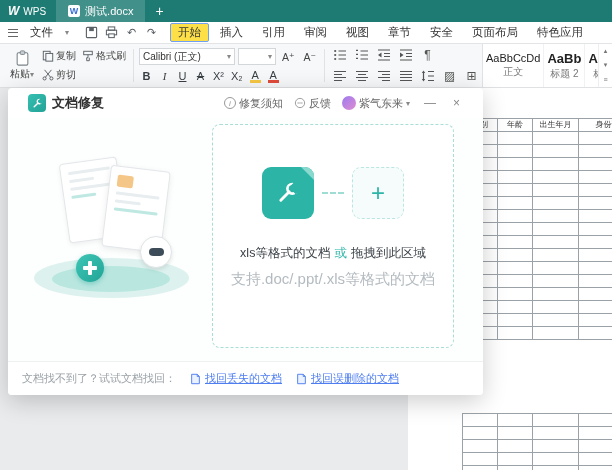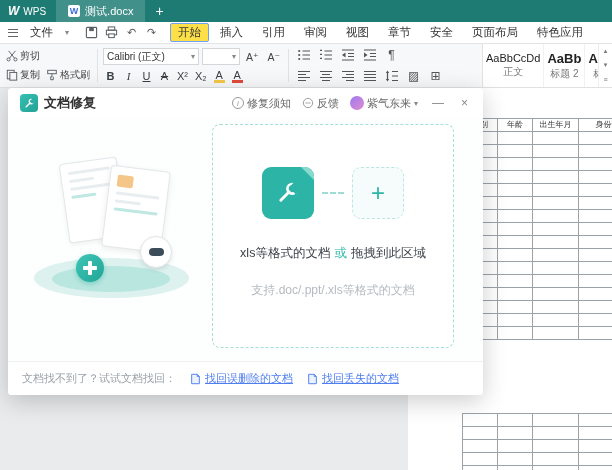--- a/index.html
+++ b/index.html
@@ -69,21 +69,21 @@
   .workspace { position:absolute; top:88px; left:0; right:0; bottom:0; background:#e9ebec; }
   .page { position:absolute; left:408px; top:0; width:204px; height:382px; background:#fff; overflow:hidden; }
   .dtable { position:absolute; left:54px; width:184px; border-left:1px solid #9aa1a7; border-top:1px solid #9aa1a7; }
   .t1 { top:30px; }
   .t2 { top:325px; }
   .thead,.trow { display:grid; grid-template-columns:35px 35px 46px 66px; height:13px; }
   .th,.td { border-right:1px solid #9aa1a7; border-bottom:1px solid #9aa1a7; font-size:8px; line-height:12px; text-align:center; color:#333; overflow:hidden; }
 
   
   .dialog { position:absolute; left:8px; top:0; width:475px; height:307px; background:#fff; border-radius:4px; box-shadow:0 6px 24px rgba(0,0,0,.20); z-index:5; display:flex; flex-direction:column; }
-  .dlg-header { height:30px; display:flex; align-items:center; padding:0 12px; gap:6px; }
+  .dlg-header { height:30px; display:flex; align-items:center; padding:0 20px; gap:6px; }
   .dlg-app-icon { width:18px; height:18px; border-radius:4px; background:linear-gradient(135deg,#35c0b1,#23a296); display:flex; align-items:center; justify-content:center; }
   .dlg-title { font-size:13px; font-weight:bold; color:#333; }
   .dlg-right { margin-left:auto; display:flex; align-items:center; gap:11px; font-size:11px; color:#666; }
   .hitem { display:flex; align-items:center; gap:3px; }
   .info-circle { width:12px; height:12px; border:1px solid #999; border-radius:50%; font-size:8px; line-height:11px; text-align:center; color:#999; font-style:italic; }
   .avatar { width:14px; height:14px; border-radius:50%; background:linear-gradient(135deg,#9b7bf0,#e08bd0); }
   .winbtn { font-size:12px; color:#888; padding:0 3px; }
   .dlg-body { position:relative; height:243px; background:#fdfefe; }
 
   
@@ -104,21 +104,21 @@
 
   
   .dropzone { position:absolute; left:204px; top:6px; width:242px; height:224px; border:1.5px dashed #a9ded7; border-radius:8px; background:#fff; display:flex; flex-direction:column; align-items:center; }
   .dz-icons { display:flex; align-items:center; margin-top:42px; gap:8px; }
   .dz-doc { position:relative; width:52px; height:52px; border-radius:9px; background:#2cb4a6; display:flex; align-items:center; justify-content:center; overflow:hidden; }
   .dz-fold { position:absolute; right:0; top:0; width:0; height:0; border-left:13px solid transparent; border-top:13px solid #8ad9cf; }
   .dz-link { width:22px; height:0; border-top:2px dashed #9fdcd4; }
   .dz-plus { width:52px; height:52px; border:1.5px dashed #b9e6e0; border-radius:9px; background:#f6fcfb; display:flex; align-items:center; justify-content:center; font-size:24px; color:#2cb4a6; font-weight:300; }
   .dz-line1 { margin-top:26px; font-size:12.5px; color:#3c4248; }
   .dz-or { color:#2cb4a6; margin:0 4px; }
-  .dz-line2 { margin-top:20px; font-size:12px; color:#b4bbc0; }
+  .dz-line2 { margin-top:8px; font-size:15px; color:#b4bbc0; }
 
   
   .dlg-footer { height:34px; border-top:1px solid #eef0f2; display:flex; align-items:center; padding:0 14px; gap:14px; font-size:11px; border-radius:0 0 4px 4px; background:#fff; }
   .foot-prompt { color:#9aa1a7; }
   .foot-link { display:flex; align-items:center; gap:4px; color:#4f7ef0; text-decoration:underline; cursor:pointer; }
   .svgicon { display:block; }
 </style>
 </head>
 <body>
 
@@ -167,45 +167,52 @@
       <span class="mtab">视图</span>
       <span class="mtab">章节</span>
       <span class="mtab">安全</span>
       <span class="mtab">页面布局</span>
       <span class="mtab">特色应用</span>
 
     </div>
   </div>
 
   <div class="toolbar">
+    <div class="paste-btn">
+      <svg class="svgicon" width="15" height="16" viewBox="0 0 16 18">
+          <rect x="2" y="3" width="12" height="14" rx="1.5" fill="#fff" stroke="#7a8288" stroke-width="1.2"></rect>
+          <rect x="5.5" y="1" width="5" height="4" rx="1" fill="#c9ced2" stroke="#7a8288" stroke-width="1"></rect>
+        </svg>
+      <span><span>粘贴</span><span class="dd">▾</span></span>
+    </div>
     <div class="clip-col">
+      <div class="clip-row">
+        <span class="clip-item">
+          <svg class="svgicon" width="12" height="12" viewBox="0 0 14 14">
+              <rect x="1.5" y="1.5" width="8" height="10" fill="none" stroke="#5a6066" stroke-width="1.1"></rect>
+              <rect x="4.5" y="4" width="8" height="9" fill="#f7f8f9" stroke="#5a6066" stroke-width="1.1"></rect>
+            </svg>
+          <span>复制</span>
+        </span>
+        <span class="clip-item">
+          <svg class="svgicon" width="12" height="12" viewBox="0 0 14 14">
+              <rect x="2" y="1.5" width="10" height="4" fill="none" stroke="#5a6066" stroke-width="1.1"></rect>
+              <path d="M7 5.5 L7 9 L5.5 9 L5.5 12.5 L8.5 12.5 L8.5 9" fill="none" stroke="#5a6066" stroke-width="1.1"></path>
+            </svg>
+          <span>格式刷</span>
+        </span>
+      </div>
       <div class="clip-row">
         <span class="clip-item">
           <svg class="svgicon" width="12" height="12" viewBox="0 0 14 14">
               <circle cx="3" cy="11" r="1.8" fill="none" stroke="#5a6066" stroke-width="1.1"></circle>
               <circle cx="11" cy="11" r="1.8" fill="none" stroke="#5a6066" stroke-width="1.1"></circle>
               <path d="M4 9.6 L11 1 M10 9.6 L3 1" stroke="#5a6066" stroke-width="1.1" fill="none"></path>
             </svg>
           <span>剪切</span>
-        </span>
-      </div>
-      <div class="clip-row">
-        <span class="clip-item">
-          <svg class="svgicon" width="12" height="12" viewBox="0 0 14 14">
-              <rect x="1.5" y="1.5" width="8" height="10" fill="none" stroke="#5a6066" stroke-width="1.1"></rect>
-              <rect x="4.5" y="4" width="8" height="9" fill="#f7f8f9" stroke="#5a6066" stroke-width="1.1"></rect>
-            </svg>
-          <span>复制</span>
-        </span>
-        <span class="clip-item">
-          <svg class="svgicon" width="12" height="12" viewBox="0 0 14 14">
-              <rect x="2" y="1.5" width="10" height="4" fill="none" stroke="#5a6066" stroke-width="1.1"></rect>
-              <path d="M7 5.5 L7 9 L5.5 9 L5.5 12.5 L8.5 12.5 L8.5 9" fill="none" stroke="#5a6066" stroke-width="1.1"></path>
-            </svg>
-          <span>格式刷</span>
         </span>
       </div>
     </div>
     <div class="tb-divider"></div>
     <div class="font-col">
       <div class="font-row1">
         <span class="selbox fname">
             <span>Calibri (正文)</span>
             <span class="dd">▾</span>
           </span>
@@ -535,26 +542,26 @@
         </div>
       </div>
 
       <div class="dlg-footer">
         <span class="foot-prompt">文档找不到了？试试文档找回：</span>
         <span class="foot-link">
           <svg class="svgicon" width="11" height="12" viewBox="0 0 12 14">
               <path d="M1.5 1.5 H8 L10.5 4 V12.5 H1.5 Z" fill="#eaf1ff" stroke="#4f7ef0" stroke-width="1.1"></path>
               <path d="M8 1.5 V4 H10.5" fill="none" stroke="#4f7ef0" stroke-width="1.1"></path>
             </svg>
-          <span>找回误删除的文档</span>
+          <span>找回丢失的文档</span>
         </span>
         <span class="foot-link">
           <svg class="svgicon" width="11" height="12" viewBox="0 0 12 14">
               <path d="M1.5 1.5 H8 L10.5 4 V12.5 H1.5 Z" fill="#eaf1ff" stroke="#4f7ef0" stroke-width="1.1"></path>
               <path d="M8 1.5 V4 H10.5" fill="none" stroke="#4f7ef0" stroke-width="1.1"></path>
             </svg>
-          <span>找回丢失的文档</span>
+          <span>找回误删除的文档</span>
         </span>
       </div>
     </div>
 
   </div>
 </div>
 
 </body></html>

